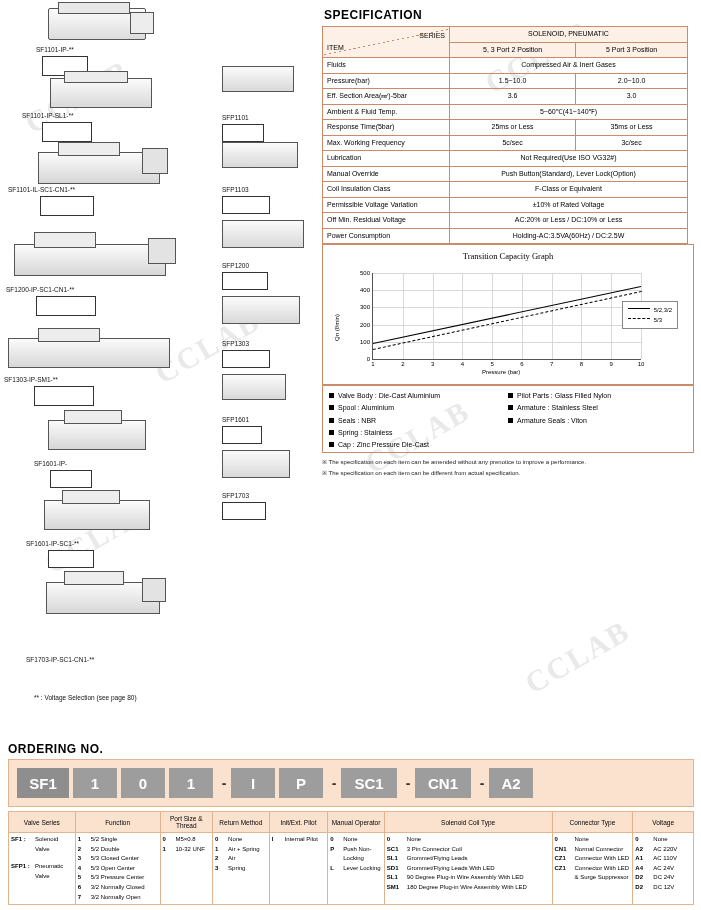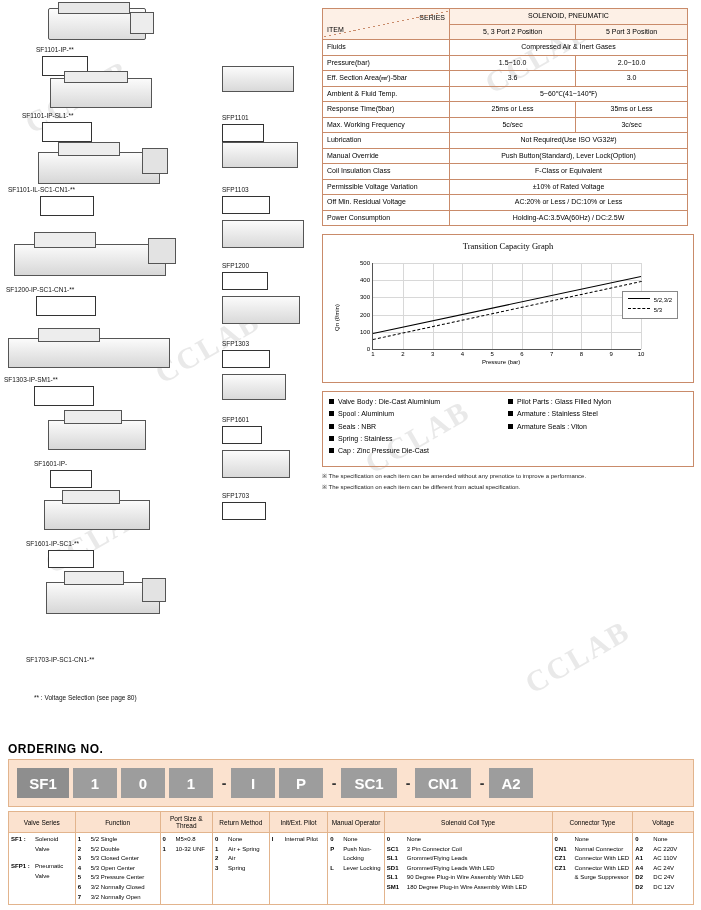--- a/index.html
+++ b/index.html
@@ -28,21 +28,21 @@
   table.spec td,table.spec th{border:1px solid #c98b6a;padding:2px 4px;line-height:1.5;}
   table.spec .hdr{background:#fdf0e6;font-weight:normal;text-align:center;}
   table.spec .lbl{width:118px;background:#fff;}
   table.spec .ctr{text-align:center;}
   .diag{position:relative;height:26px;}
   .diag .a{position:absolute;right:4px;top:2px;}
   .diag .b{position:absolute;left:4px;bottom:2px;}
   .diag:after{content:"";position:absolute;left:0;top:0;width:100%;height:100%;
      background:linear-gradient(to right bottom, transparent 49.6%, #c98b6a 49.6%, #c98b6a 50.4%, transparent 50.4%);}
 
-  .panel{border:1px solid #c98b6a;margin-top:8px;padding:4px 6px 9px;}
+  .panel{border:1px solid #c98b6a;padding:4px 6px 1px;}
   .panel h4{margin:2px 0 4px;text-align:center;font-size:8.5px;font-weight:normal;
      font-family:"Liberation Serif", serif;}
 
   
   .chartwrap{position:relative;height:118px;width:352px;margin:0 auto;}
   .plot{position:absolute;left:40px;top:8px;width:268px;height:86px;border-left:1px solid #555;border-bottom:1px solid #555;}
   .gl{position:absolute;background:#d8d8d8;}
   .yt{position:absolute;right:100%;margin-right:3px;font-size:6px;transform:translateY(-50%);}
   .xt{position:absolute;top:100%;margin-top:2px;font-size:6px;transform:translateX(-50%);}
   .ylab{position:absolute;left:2px;top:30px;font-size:6px;transform:rotate(-90deg);transform-origin:left top;white-space:nowrap;}
@@ -186,20 +186,21 @@
   <div class="valve" style="left:222px;top:450px;">
     <div class="vbody" style="left:0;top:0;width:66px;height:26px;background:linear-gradient(180deg,#fbfbfb,#d9d9d9);"></div>
   </div>
   <div class="vlabel" style="left:222px;top:492px;">SFP1703</div>
   <div class="sym" style="left:222px;top:502px;width:42px;height:16px;"></div>
 
   <div class="vlabel" style="left:34px;top:694px;">** : Voltage Selection (see page 80)</div>
 </div>
 
 <div id="right">
+  <div class="spec-title">SPECIFICATION</div>
 
   <table class="spec">
     <tbody>
         <tr>
       <td class="hdr" rowspan="2" style="padding:0;">
         <div class="diag">
           <span class="a">SERIES</span>
           <span class="b">ITEM</span>
         </div>
       </td>

